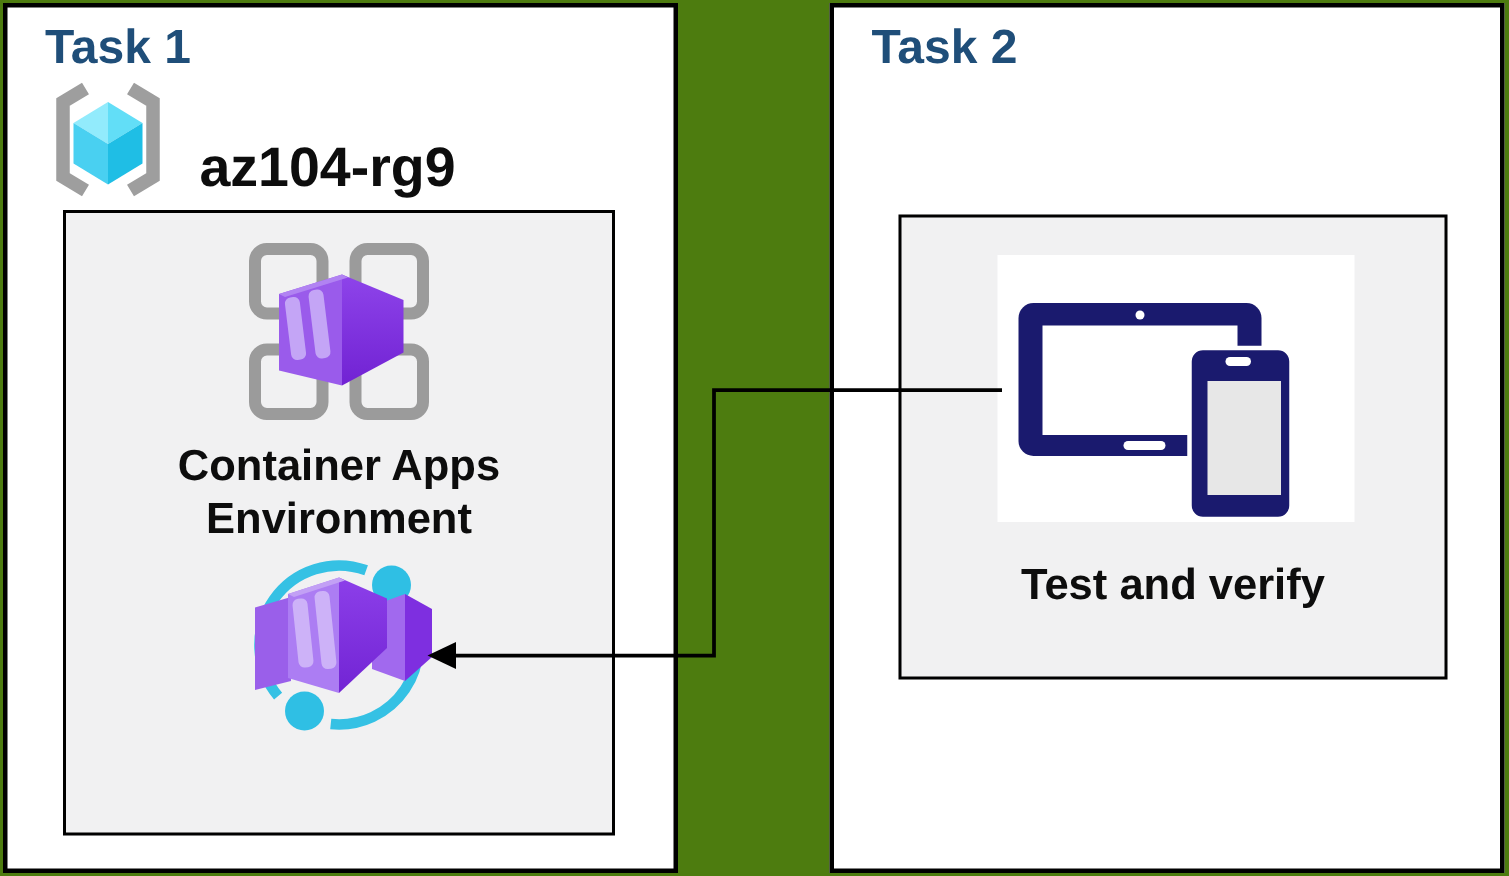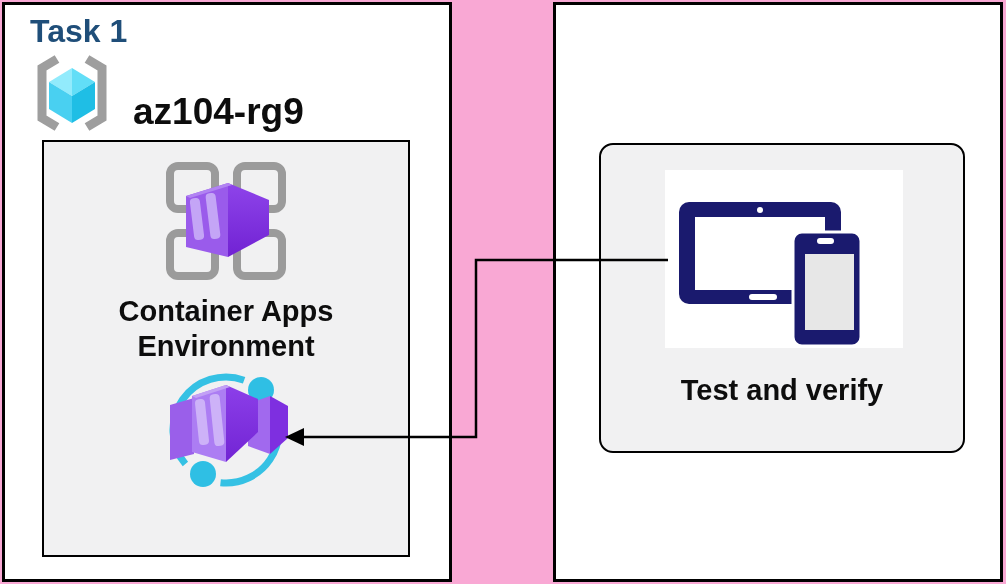--- a/index.html
+++ b/index.html
@@ -1,35 +1,35 @@
 <!DOCTYPE html>
 <html><head>
 <meta charset="utf-8">
 <style>
   html,body { margin:0; padding:0; background:#ffffff; }
   .canvas {
-    position:relative; width:1006px; height:584px; background:#f9a8d4;
+    position:relative; width:1006px; height:584px; background:#4d7c0f;
     font-family:"Liberation Sans", sans-serif; font-weight:700; overflow:hidden;
   }
   .task-box {
     position:absolute; top:2px; width:450px; height:580px;
     border:3px solid #000; background:#fff; box-sizing:border-box;
   }
   .task1 { left:2px; }
   .task2 { left:553px; }
   .task-title {
     position:absolute; left:25px; top:8px;
     font-size:32px; color:#1F4E79; white-space:nowrap;
   }
   .inner-box {
     position:absolute; border:2px solid #000; background:#F1F1F2;
     box-sizing:border-box;
   }
   .task1 .inner-box { left:37px; top:135px; width:368px; height:417px; }
-  .task2 .inner-box { left:43px; top:138px; width:366px; height:310px;border-radius:14px; }
+  .task2 .inner-box { left:43px; top:138px; width:366px; height:310px; }
 
   .rg-icon { position:absolute; left:25px; top:47px; }
   .rg-name { position:absolute; left:128px; top:62px; font-size:37px; color:#0D0D0D; white-space:nowrap;margin-top:24px; }
 
   .centered-icon { position:absolute; left:50%; transform:translateX(-50%); }
   .env-icon { top:18px; }
   .app-icon { top:230px; }
 
   .caption {
     position:absolute; left:0; width:100%; text-align:center;
@@ -112,20 +112,21 @@
         <polygon points="64,13 96,27 96,60 64,90" fill="url(#gradAppR)"></polygon>
         <polygon points="30,24 64,13 68,15 34,26" fill="#C2A0F5"></polygon>
         <rect x="35" y="27" width="10" height="46" rx="4" fill="#CDB2F8" transform="rotate(-6 40 50)"></rect>
         <rect x="50" y="22" width="10" height="52" rx="4" fill="#CDB2F8" transform="rotate(-6 55 48)"></rect>
       </svg>
 
     </div>
   </div>
 
   <div class="task-box task2">
+    <div class="task-title">Task 2</div>
 
     <div class="inner-box">
       <div class="icon-plate">
 
         <svg width="238" height="178" viewBox="0 0 238 178">
           <rect x="14" y="32" width="162" height="102" rx="10" fill="#1A1A6E"></rect>
           <rect x="30" y="47" width="130" height="73" fill="#ffffff"></rect>
           <circle cx="95" cy="40" r="3" fill="#ffffff"></circle>
           <rect x="84" y="124" width="28" height="6" rx="3" fill="#ffffff"></rect>
           <rect x="128" y="62" width="68" height="114" rx="9" fill="#1A1A6E" stroke="#ffffff" stroke-width="3"></rect>

